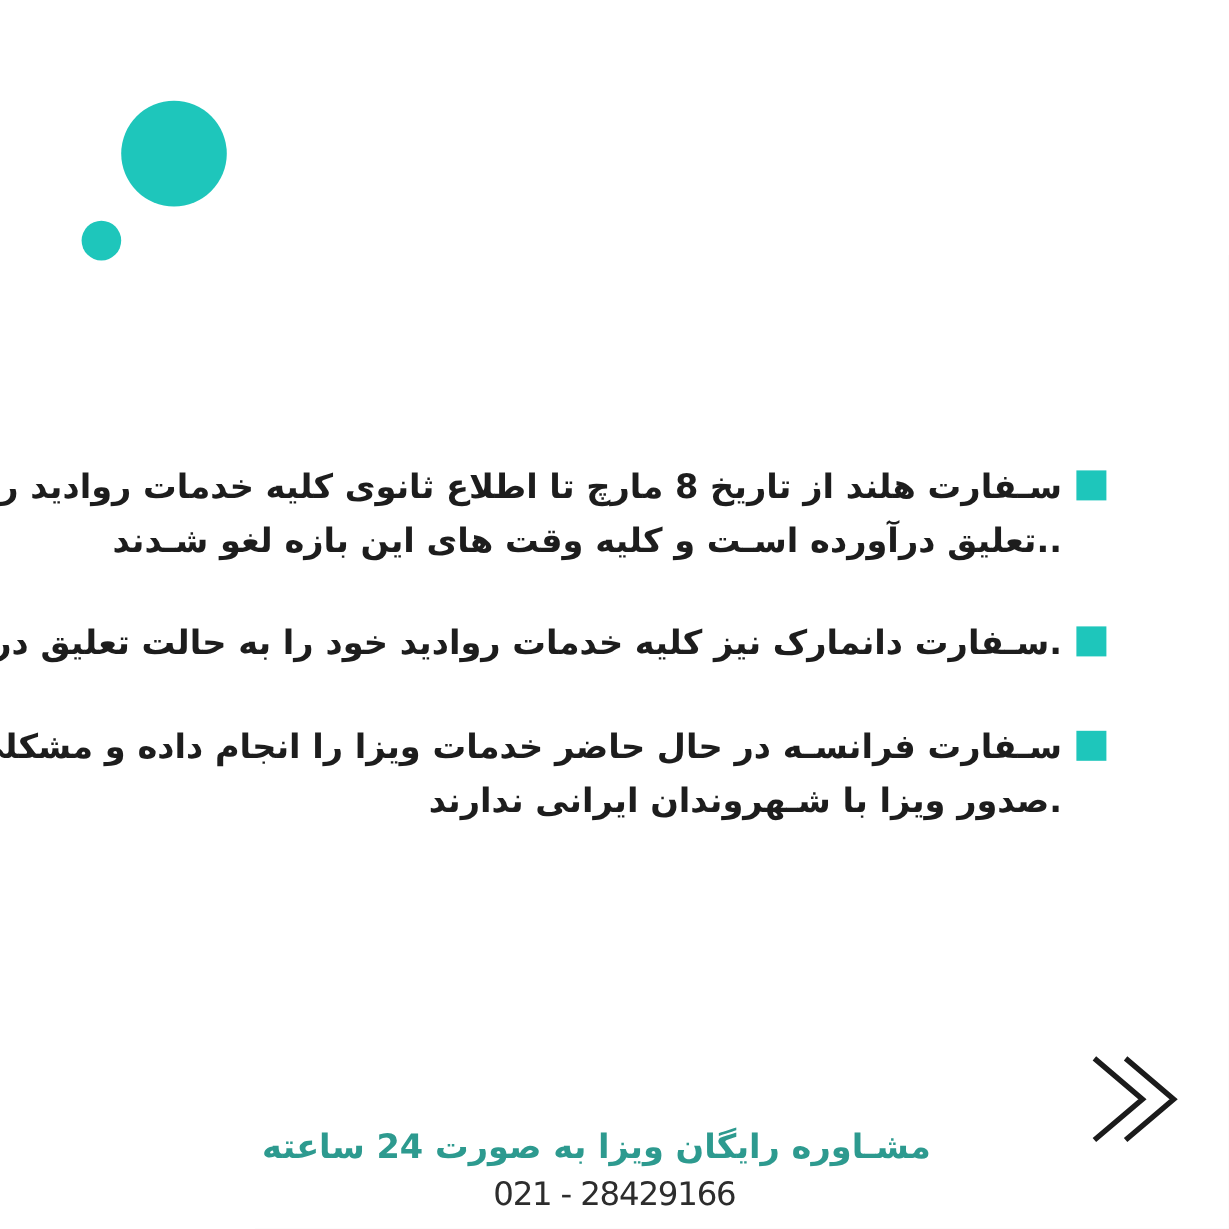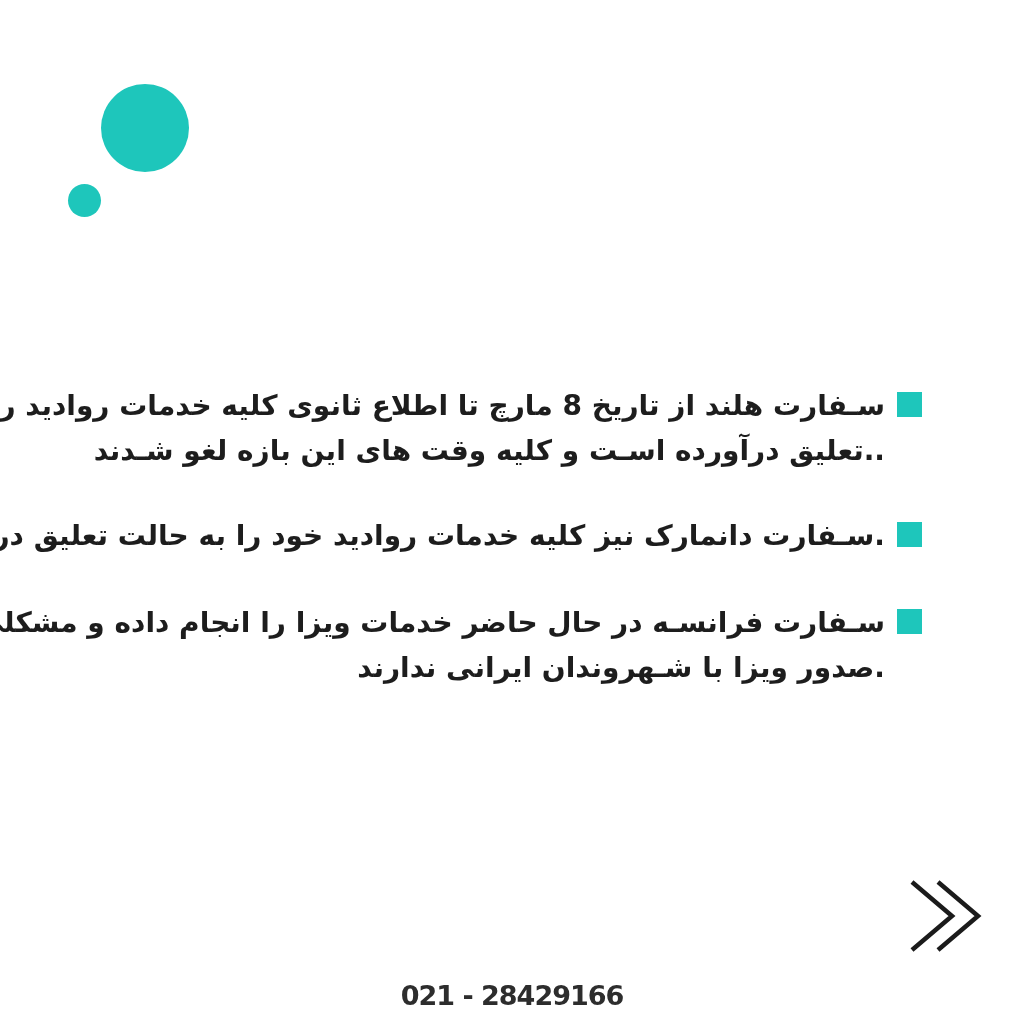--- a/index.html
+++ b/index.html
@@ -83,21 +83,21 @@
   }
   .footer-phone {
     position: absolute;
     left: 0;
     right: 0;
     top: 979px;
     text-align: center;
     direction: ltr;
     color: #2d2d2d;
     font-size: 27px;
-    font-weight: 700;
+    font-weight: 400;
     letter-spacing: -1px;
     line-height: 34px;
     white-space: nowrap;
   }
 </style>
 </head>
 <body>
 
 <div class="page">
 
@@ -133,15 +133,16 @@
 
   <div class="next-chevron">
     <span>
       <svg viewBox="0 0 80 84" xmlns="http://www.w3.org/2000/svg">
         <polyline points="10,8 50,42 10,76" fill="none" stroke="#1b1b1b" stroke-width="4.5"></polyline>
         <polyline points="36,8 76,42 36,76" fill="none" stroke="#1b1b1b" stroke-width="4.5"></polyline>
       </svg>
     </span>
   </div>
 
+  <div class="footer-consult">مشـاوره رایگان ویزا به صورت 24 ساعته</div>
   <div class="footer-phone">021 - 28429166</div>
 
 </div>
 
 </body></html>

